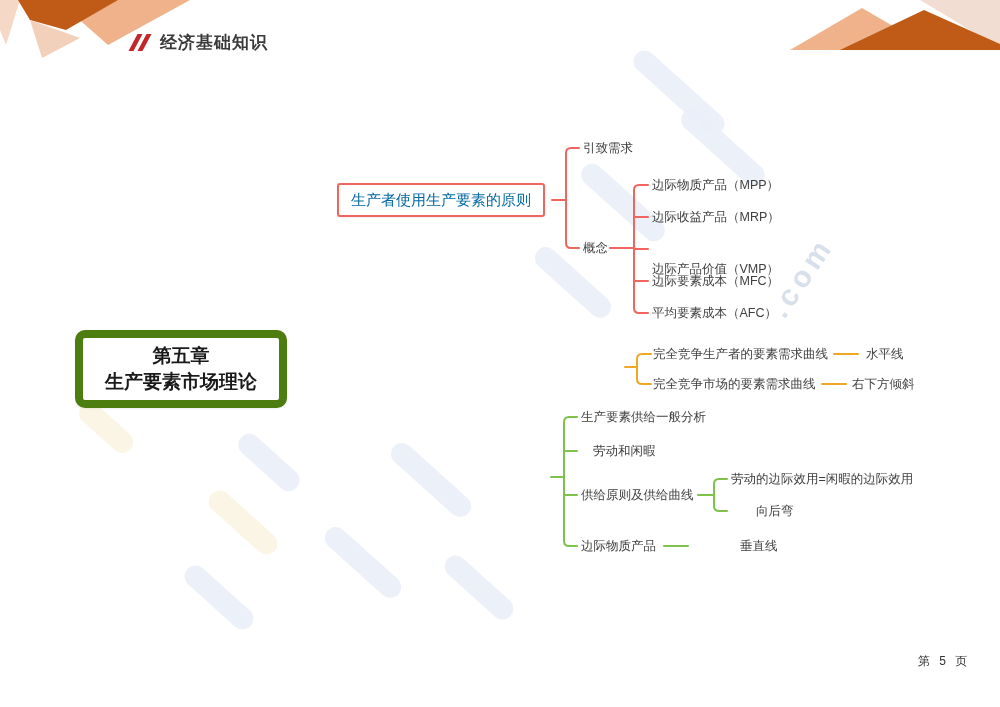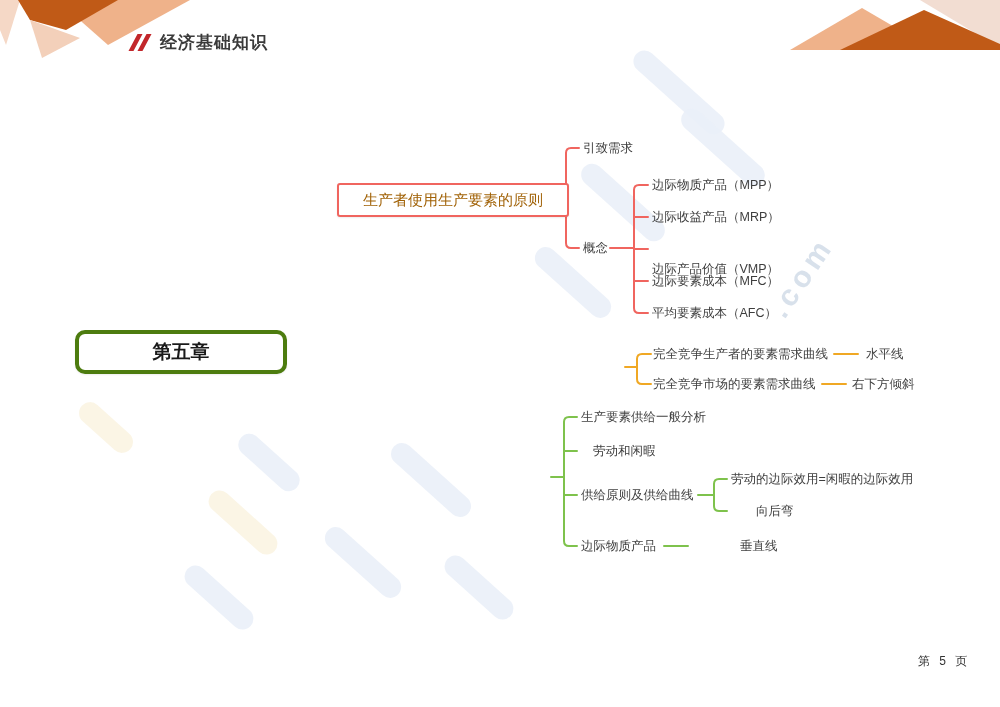--- a/index.html
+++ b/index.html
@@ -26,29 +26,29 @@
   .header-title {
     position:absolute; left:160px; top:31px;
     font-size:17px; font-weight:bold; color:#3a3a3a; letter-spacing:1px; white-space:nowrap;
   }
   
   .connectors { position:absolute; left:0; top:0; }
   .connectors path { fill:none; stroke-width:2; stroke-linecap:round; stroke-linejoin:round; }
   .connectors path.filled { stroke:none; }
   .node {
     position:absolute; background:#fff; border:2px solid #999; border-radius:3px;
-    font-size:15px; color:#a16207; padding:5px 24px; line-height:20px; white-space:nowrap;
+    font-size:15px; color:#0369a1; padding:5px 12px; line-height:20px; white-space:nowrap;
     box-shadow:0 1px 2px rgba(0,0,0,.07);
   }
   .node-b1 { left:337px; top:183px; border-color:#f0655f; }
   .node-b2 { left:355px; top:351px; border-color:#f0a824; }
   .node-b3 { left:306px; top:461px; border-color:#7ec24c; }
   .root-node {
     position:absolute; left:75px; top:330px; width:212px; box-sizing:border-box;
-    background:#fff; border:4px solid #4d7c0f; border-radius:10px;
+    background:#fff; border:8px solid #4d7c0f; border-radius:10px;
     text-align:center; font-weight:bold; font-size:19px; line-height:26px;
     padding:5px 8px; color:#1a1a1a; box-shadow:0 1px 2px rgba(0,0,0,.07);
   }
   .leaf {
     position:absolute; font-size:12.5px; color:#3e3e3e; line-height:14px; white-space:nowrap;
   }
   
   .footer-page {
     position:absolute; left:918px; top:653px;
     font-size:12px; color:#333; letter-spacing:3px; white-space:nowrap;
@@ -101,20 +101,21 @@
     <path stroke="#f0a824" stroke-width="2.5" d="M 822 384 H 846"></path>
 
     <path class="filled" fill="#7ec24c" d="M 272 393 C 280 430 286 453 304 474 L 308 471 C 292 450 288 428 281 393 Z"></path>
     <path stroke="#7ec24c" d="M 551 477 H 564 M 564 477 V 422 Q 564 417 569 417 H 577 M 564 477 V 541 Q 564 546 569 546 H 577 M 564 451 H 577 M 564 495 H 577"></path>
     <path stroke="#7ec24c" d="M 698 495 H 714 M 714 495 V 484 Q 714 479 719 479 H 727 M 714 495 V 506 Q 714 511 719 511 H 727"></path>
     <path stroke="#7ec24c" stroke-width="2.5" d="M 664 546 H 688"></path>
   </svg>
 
   <div class="root-node">
     <div>第五章</div>
+    <div>生产要素市场理论</div>
   </div>
 
   <div class="node node-b1">生产者使用生产要素的原则</div>
 
   <div class="leaf" style="left:583px;top:141px;">引致需求</div>
   <div class="leaf" style="left:583px;top:241px;">概念</div>
   <div class="leaf" style="left:652px;top:178px;">边际物质产品（MPP）</div>
   <div class="leaf" style="left:652px;top:210px;">边际收益产品（MRP）</div>
   <div class="leaf" style="left:652px;top:242px;margin-top:20px;">边际产品价值（VMP）</div>
   <div class="leaf" style="left:652px;top:274px;">边际要素成本（MFC）</div>

